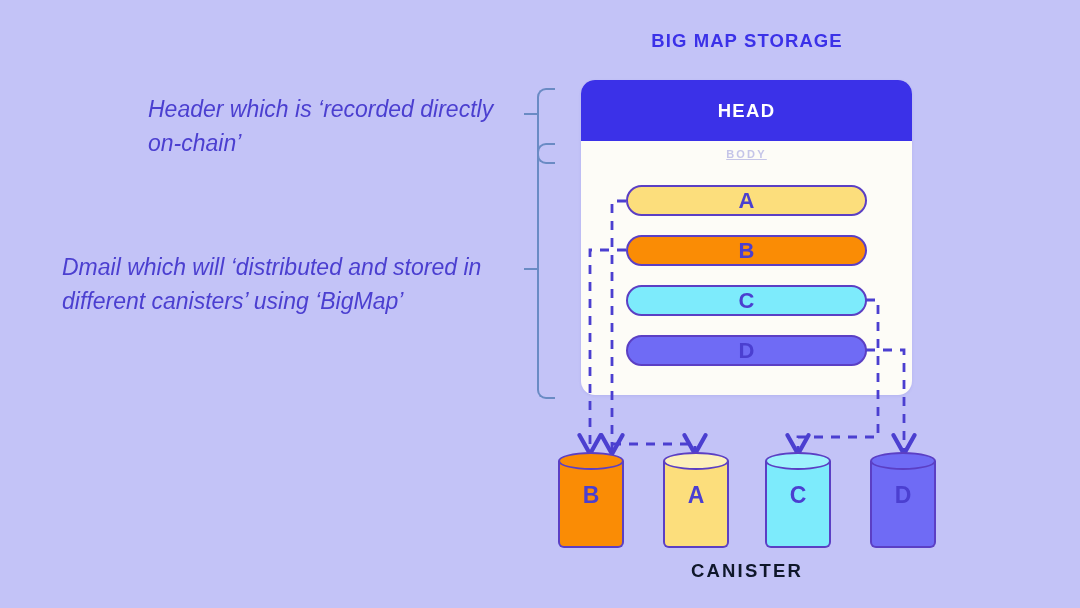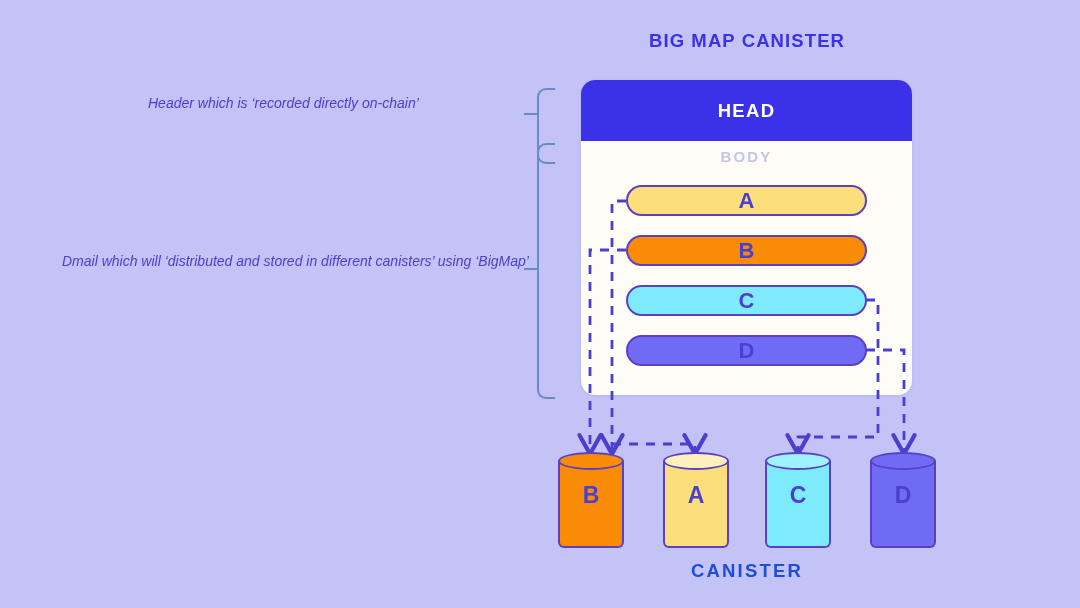--- a/index.html
+++ b/index.html
@@ -23,21 +23,21 @@
     top: 26px;
     font-size: 25px;
     color: #4b3fd0;
     letter-spacing: 0.2px;
     white-space: nowrap;
   }
   .anno {
     position: absolute;
     color: #4b3fd0;
     font-style: italic;
-    font-size: 14px;
+    font-size: 23px;
     line-height: 1.47;
   }
   .anno-header {
     left: 148px;
     top: 93px;
     width: 382px;
     text-align: left;
   }
   .anno-body {
     left: 62px;
@@ -99,24 +99,25 @@
     display: flex;
     align-items: center;
     justify-content: center;
   }
   .body-label {
     position: absolute;
     left: 0;
     top: 68px;
     width: 100%;
     text-align: center;
-    font-size: 15px;
+    font-size: 11px;
     font-weight: bold;
     letter-spacing: 2.2px;
     color: #c5c5e8;
+    text-decoration: underline;
   }
 
   .seg {
     position: absolute;
     left: 45px;
     width: 241px;
     height: 31px;
     border: 2.4px solid #5b3fc4;
     border-radius: 16px;
     box-sizing: border-box;
@@ -167,21 +168,21 @@
   }
   .canister-label {
     position: absolute;
     left: 582px;
     top: 560px;
     width: 330px;
     text-align: center;
     font-size: 18.5px;
     font-weight: bold;
     letter-spacing: 2.2px;
-    color: #1d4ed8;
+    color: #0f172a;
   }
 
   svg.wires {
     position: absolute;
     left: 0;
     top: 0;
     width: 1080px;
     height: 608px;
     pointer-events: none;
   }
@@ -195,21 +196,21 @@
   <div class="anno anno-header">Header which is ‘recorded directly on-chain’</div>
 
   <div class="anno anno-body">Dmail which will ‘distributed and stored in different canisters’ using ‘BigMap’</div>
 
   <div class="bracket" style="left:537px; top:88px; width:16px; height:72px;"></div>
   <div class="bracket-tick" style="left:524px; top:113px;"></div>
 
   <div class="bracket" style="left:537px; top:143px; width:16px; height:252px;"></div>
   <div class="bracket-tick" style="left:524px; top:268px;"></div>
 
-  <div class="storage-title">BIG MAP CANISTER</div>
+  <div class="storage-title">BIG MAP STORAGE</div>
 
   <div class="card">
     <div class="head-band">HEAD</div>
     <div class="body-label">BODY</div>
 
     <div class="seg" style="top:105px; background:#fcde7c;">
       <span>A</span>
     </div>
     <div class="seg" style="top:155px; background:#fa8c05;">
       <span>B</span>

